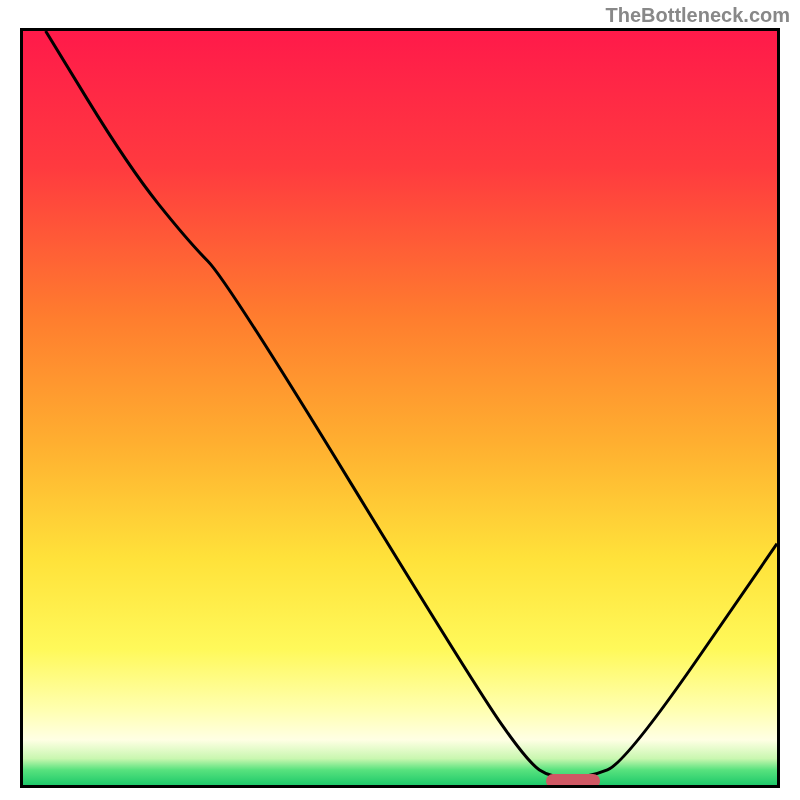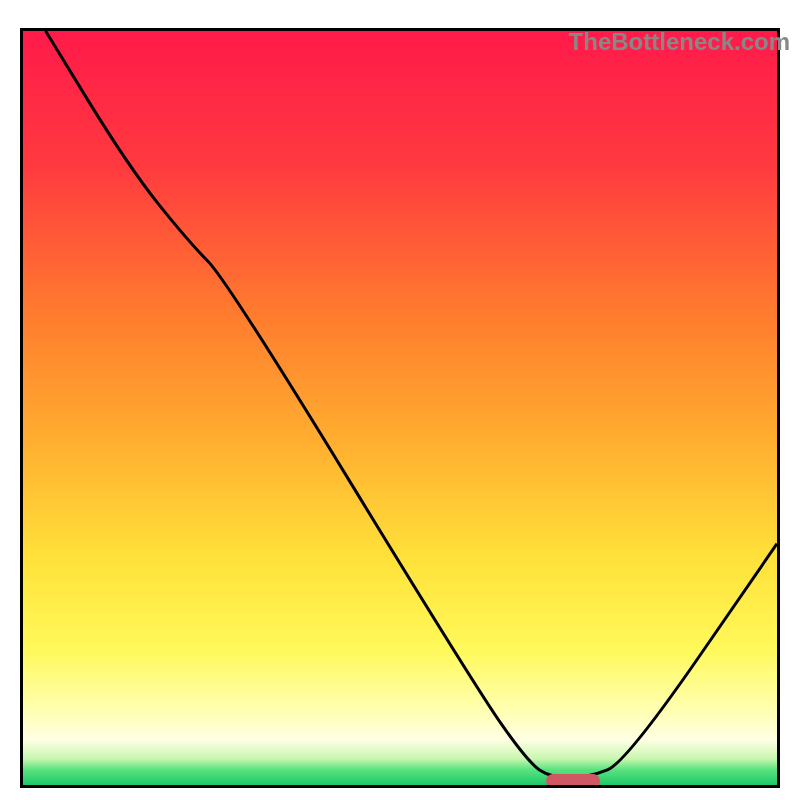--- a/index.html
+++ b/index.html
@@ -7,25 +7,24 @@
     padding: 0;
     width: 800px;
     height: 800px;
     background: #ffffff;
     font-family: Arial, Helvetica, sans-serif;
   }
   .watermark {
     position: absolute;
     top: 4px;
     right: 10px;
-    font-size: 24px;
+    font-size: 20px;
     font-weight: bold;
     color: #888888;
     z-index: 10;
-    margin-top: 24px;
   }
   .frame {
     position: absolute;
     left: 20px;
     top: 28px;
     width: 760px;
     height: 760px;
     border: 3px solid #000000;
     box-sizing: border-box;
     overflow: hidden;

